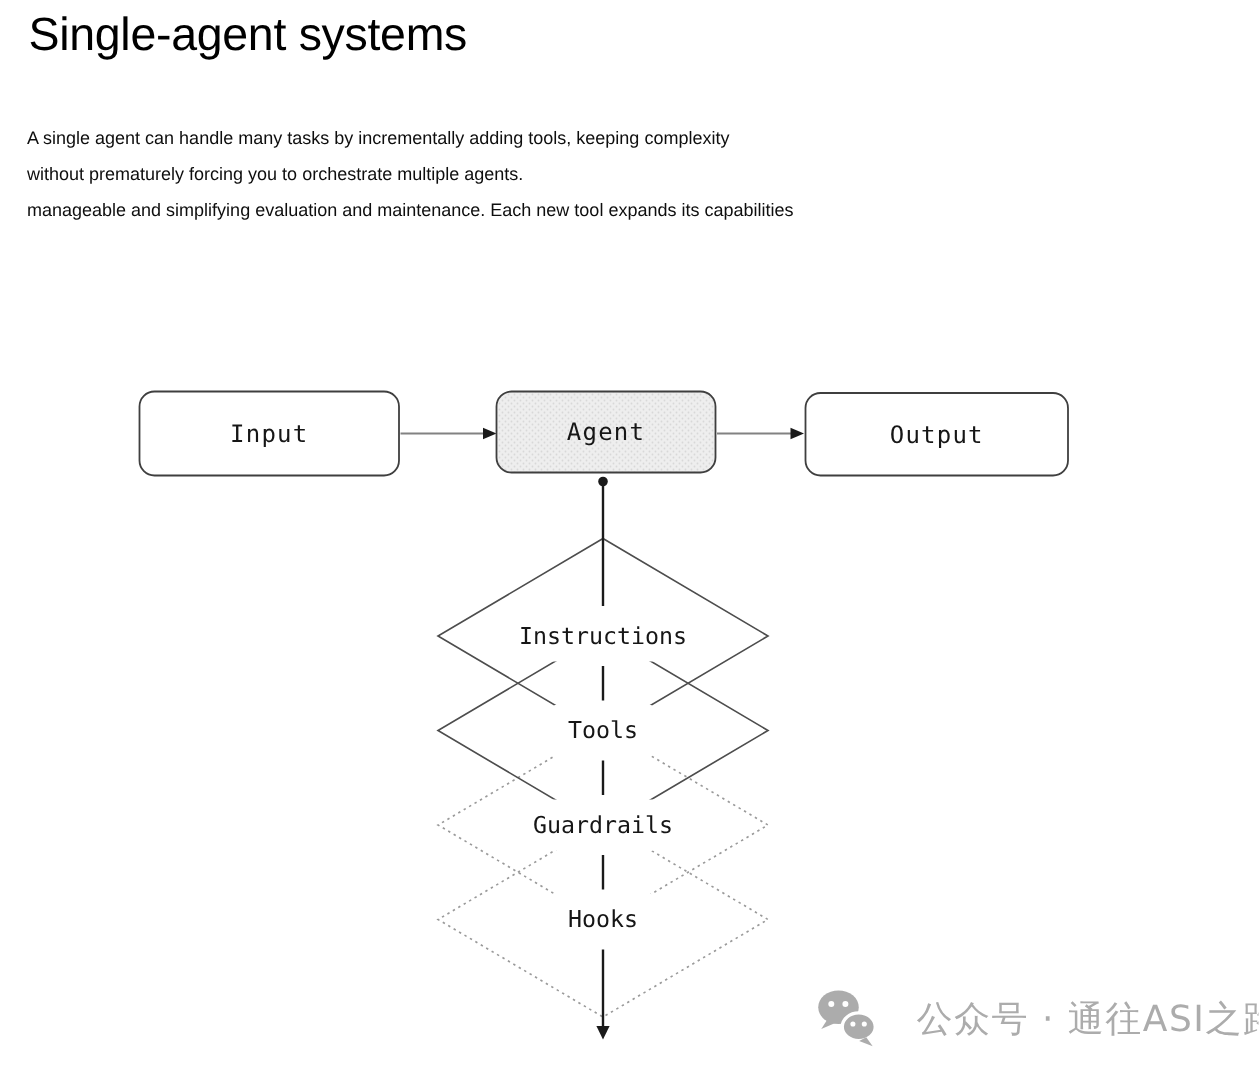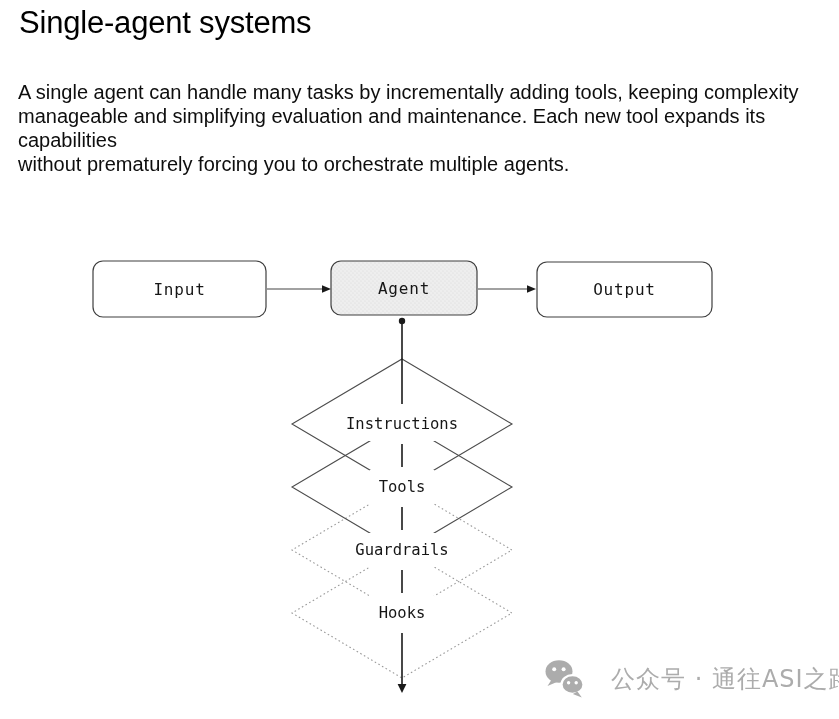--- a/index.html
+++ b/index.html
@@ -11,21 +11,21 @@
     font-family: "Liberation Sans", sans-serif;
   }
   h1.page-title {
     position: absolute; left: 19px; top: 5px; margin: 0;
     font-size: 31px; font-weight: 500; letter-spacing: -0.2px;
     color: #000000;
     font-family: "Liberation Sans", sans-serif;
   }
   .para {
     position: absolute; left: 18px; top: 80px; width: 810px;
-    font-size: 20px; line-height: 24px; color: #0e0e0e;
+    font-size: 12px; line-height: 24px; color: #0e0e0e;
   }
   svg.diagram {
     position: absolute; left: 0; top: 0; width: 839px; height: 719px;
   }
   .node-label {
     font-family: "DejaVu Sans Mono", "Liberation Mono", monospace;
     font-size: 16px; fill: #161616; letter-spacing: 0.8px;
   }
   .layer-label {
     font-family: "DejaVu Sans Mono", "Liberation Mono", monospace;
@@ -43,22 +43,22 @@
 </style>
 </head>
 <body>
 
 <main>
 
   <h1 class="page-title">Single-agent systems</h1>
 
   <div class="para">
     <div>A single agent can handle many tasks by incrementally adding tools, keeping complexity</div>
+    <div>without prematurely forcing you to orchestrate multiple agents.</div>
     <div>manageable and simplifying evaluation and maintenance. Each new tool expands its capabilities</div>
-    <div>without prematurely forcing you to orchestrate multiple agents.</div>
   </div>
 
   <svg class="diagram" viewBox="0 0 839 719">
     <defs>
       <pattern id="agentDots" width="4" height="4" patternUnits="userSpaceOnUse">
         <rect width="4" height="4" fill="#eeeeee"></rect>
         <circle cx="1" cy="1" r="0.6" fill="#d8d8d8"></circle>
         <circle cx="3" cy="3" r="0.6" fill="#d8d8d8"></circle>
       </pattern>
     </defs>

